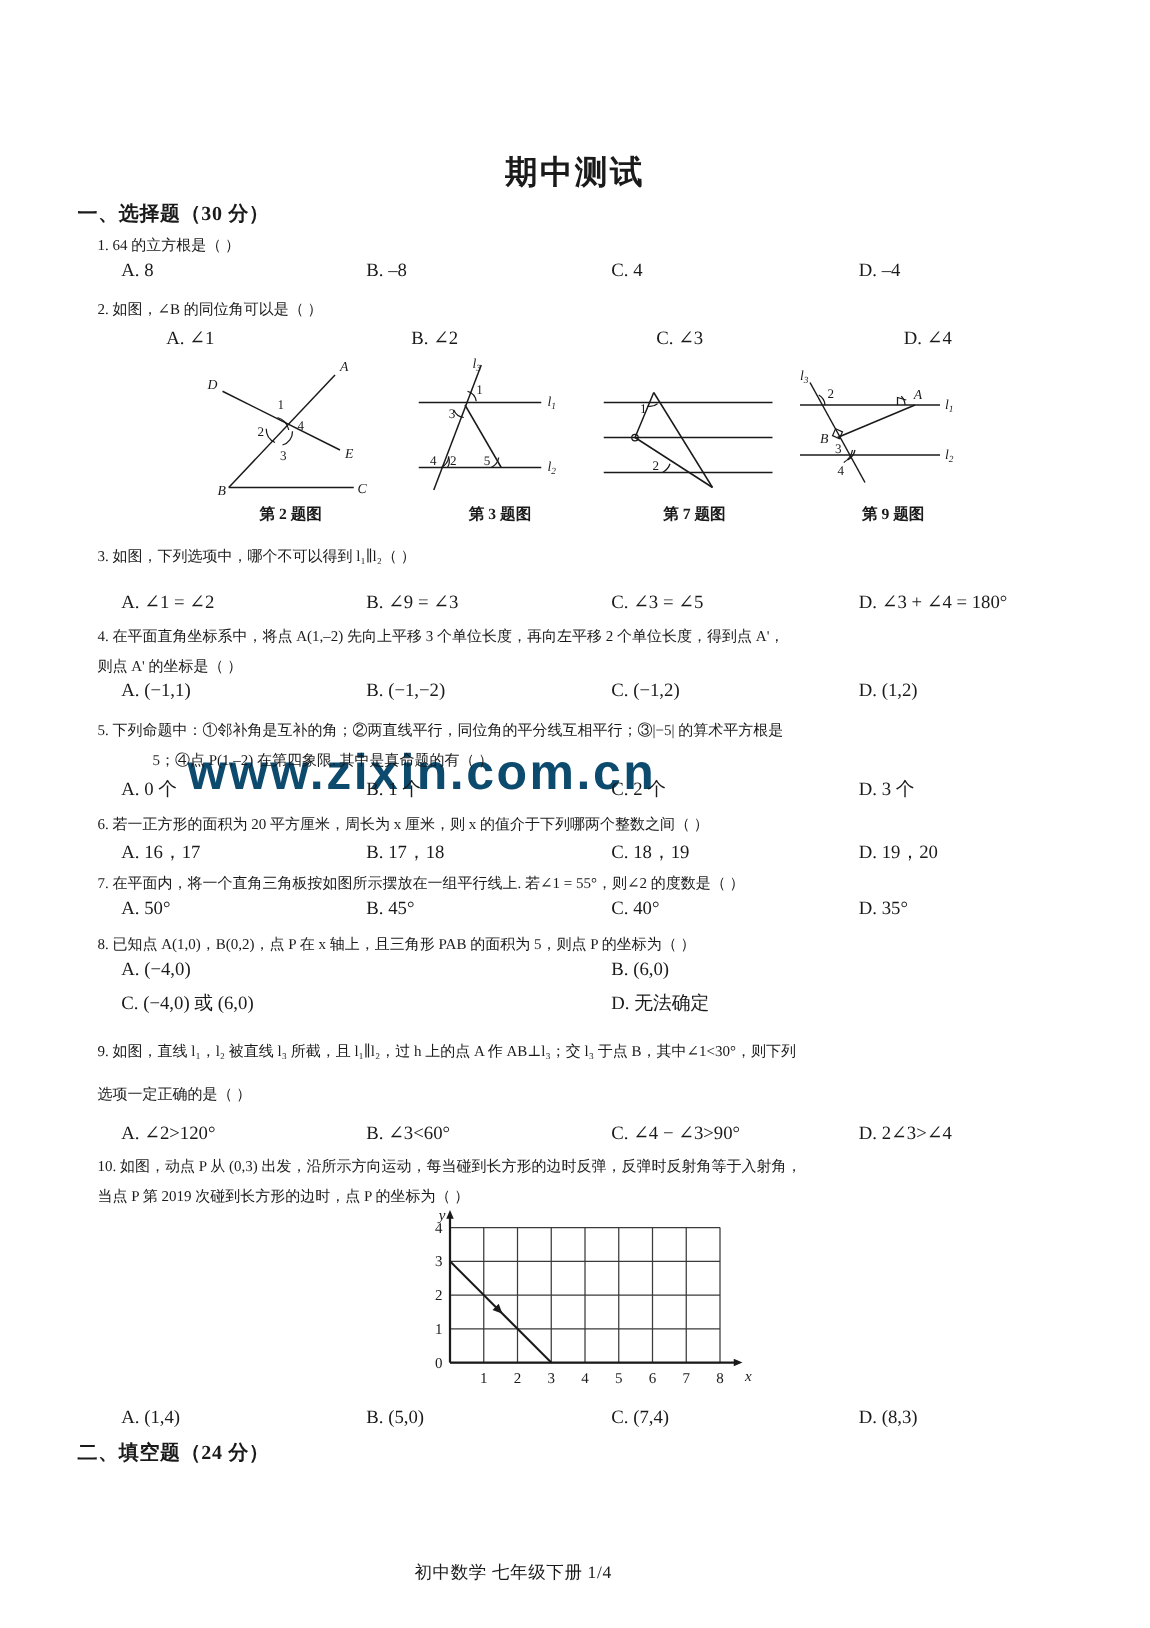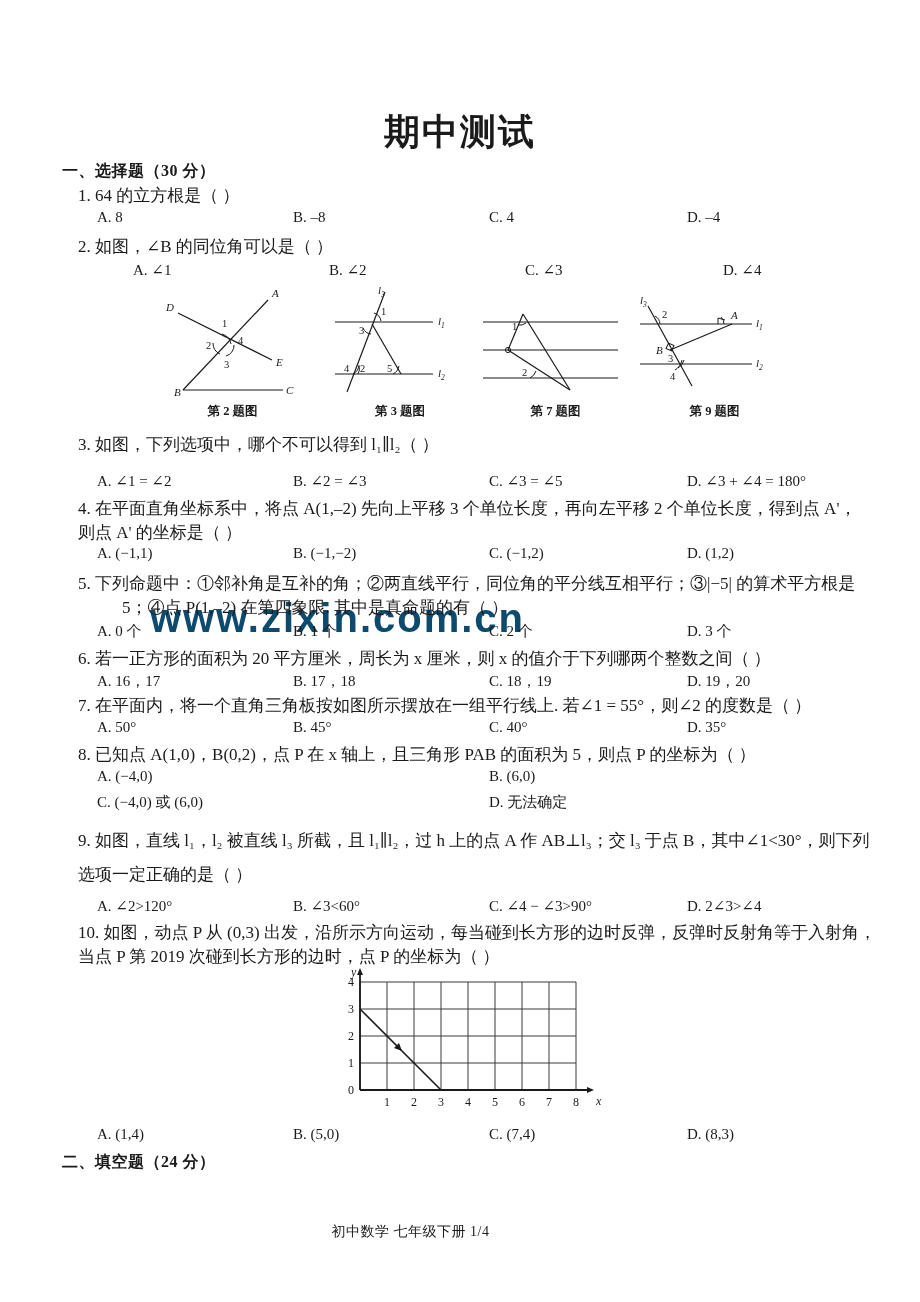--- a/index.html
+++ b/index.html
@@ -35,39 +35,39 @@
     z-index: 0;
     user-select: none;
   }
   .content {
     position: relative;
     z-index: 2;
   }
   .doc-title {
     position: absolute;
     left: 0;
-    top: 108px;
+    top: 120px;
     width: 920px;
     text-align: center;
     font-family: Liberation Serif, serif;
-    font-size: 36px;
+    font-size: 26px;
     font-weight: bold;
     letter-spacing: 2px;
   }
   .sec-head {
     position: absolute;
     left: 62px;
     font-size: 16px;
     font-weight: bold;
     letter-spacing: 0.5px;
   }
   .qline {
     position: absolute;
     left: 78px;
-    font-size: 17px;
+    font-size: 12px;
     line-height: 22px;
     white-space: nowrap;
   }
   .opt-row {
     position: absolute;
     left: 12px;
     width: 920px;
     height: 22px;
     font-size: 15px;
   }
@@ -78,21 +78,21 @@
   }
   .opt.a { left: 85px; }
   .opt.b { left: 281px; }
   .opt.c { left: 477px; }
   .opt.d { left: 675px; }
   .opt.half-a { left: 85px; }
   .opt.half-b { left: 477px; }
   .footer {
     position: absolute;
     left: 0;
-    top: 1223px;
+    top: 1249px;
     width: 821px;
     text-align: center;
     font-size: 14px;
     letter-spacing: 0.5px;
   }
   .figs {
     position: absolute;
     left: 0;
     top: 282px;
     width: 920px;
@@ -269,21 +269,21 @@
           </g>
         </svg>
         <div class="fig-cap">第 9 题图</div>
       </div>
 
     </div>
 
     <div class="qline" style="top:434px;">3. 如图，下列选项中，哪个不可以得到 l₁∥l₂（        ）</div>
     <div class="opt-row" style="top:472px;">
       <span class="opt a">A. ∠1 = ∠2</span>
-      <span class="opt b">B. ∠2 = ∠3</span>
+      <span class="opt b">B. ∠9 = ∠3</span>
       <span class="opt c">C. ∠3 = ∠5</span>
       <span class="opt d">D. ∠3 + ∠4 = 180°</span>
     </div>
 
     <div class="qline" style="top:498px;">4. 在平面直角坐标系中，将点 A(1,–2) 先向上平移 3 个单位长度，再向左平移 2 个单位长度，得到点 A'，</div>
     <div class="qline" style="top:522px;">则点 A' 的坐标是（        ）</div>
     <div class="opt-row" style="top:545px;text-decoration:underline;">
       <span class="opt a">A. (−1,1)</span>
       <span class="opt b">B. (−1,−2)</span>
       <span class="opt c">C. (−1,2)</span>

